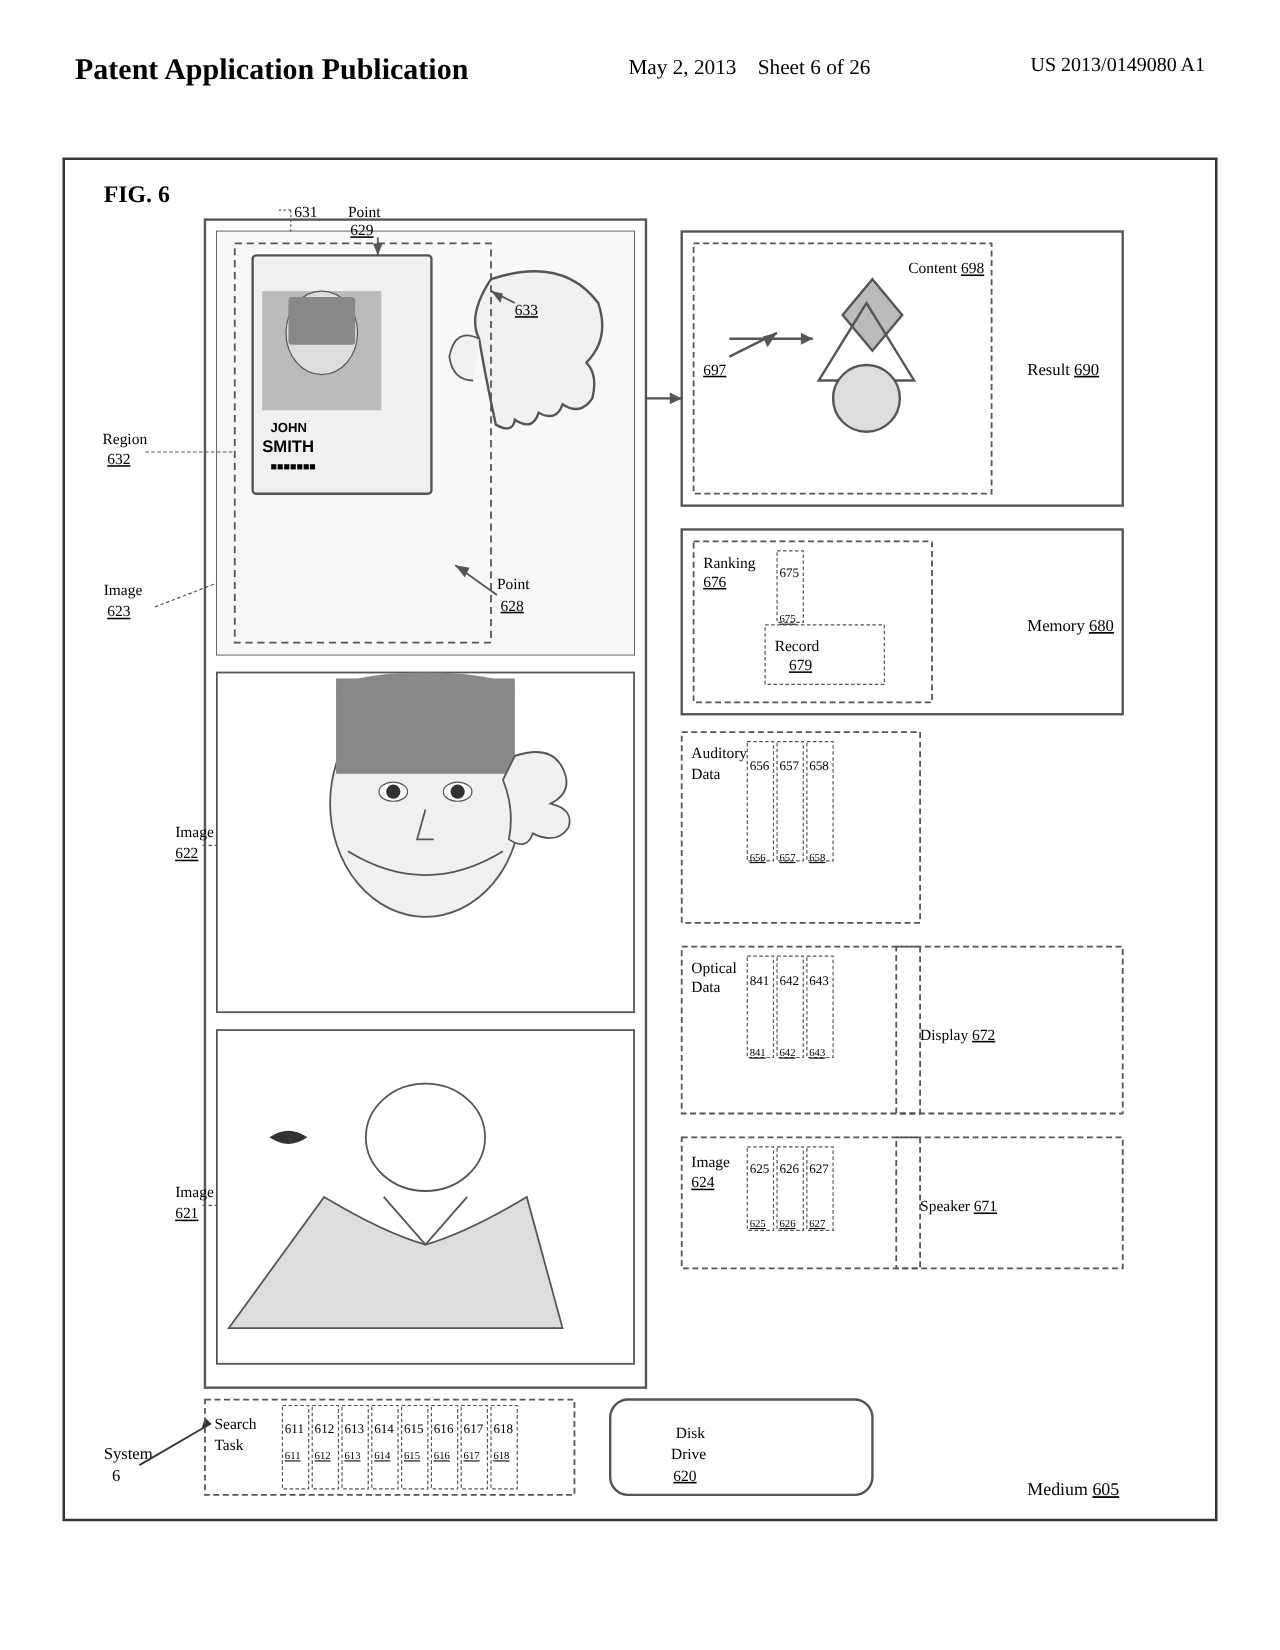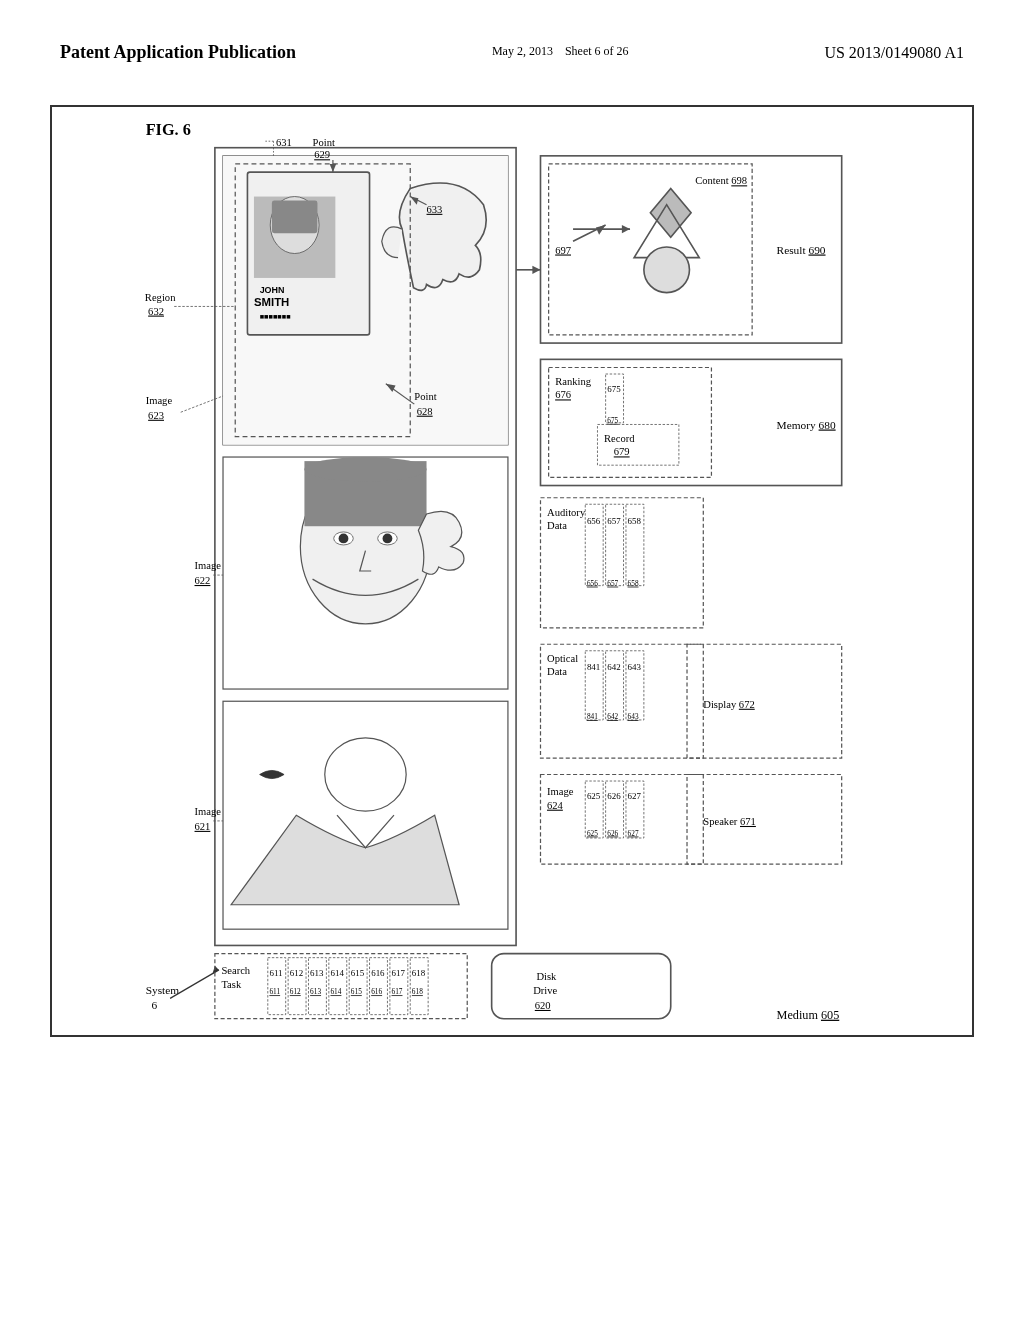--- a/index.html
+++ b/index.html
@@ -12,43 +12,43 @@
     }
 
     .page-header {
       display: flex;
       justify-content: space-between;
       align-items: flex-start;
       padding: 40px 60px 20px 60px;
     }
 
     .header-left {
-      font-size: 18px;
+      font-size: 24px;
       font-weight: bold;
       line-height: 1.4;
     }
 
     .header-center {
-      font-size: 12px;
+      font-size: 17px;
       text-align: left;
       padding-top: 4px;
     }
 
     .header-right {
       font-size: 16px;
       text-align: right;
       padding-top: 4px;
     }
 
     .main-diagram {
-      margin: 20px 50px;
+      margin: 32px 50px;
       border: 2px solid #333;
       padding: 27px;
       position: relative;
-      height: 932px;
+      height: 1091px;
     }
 
     
     .diagram-svg {
       position: absolute;
       top: 0;
       left: 0;
       width: 100%;
       height: 100%;
     }

